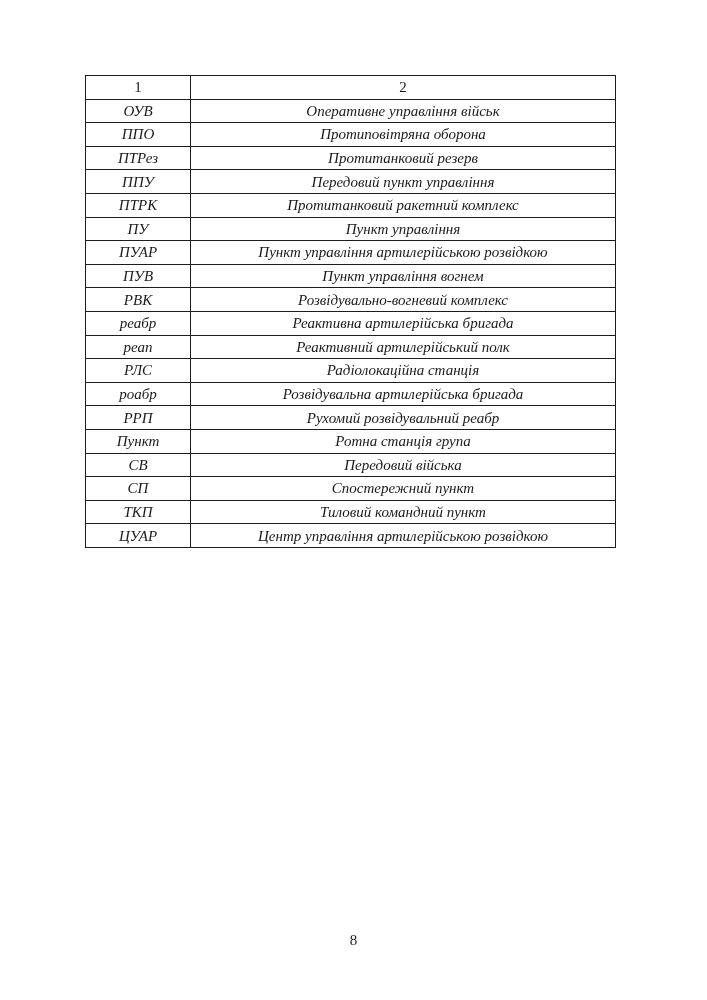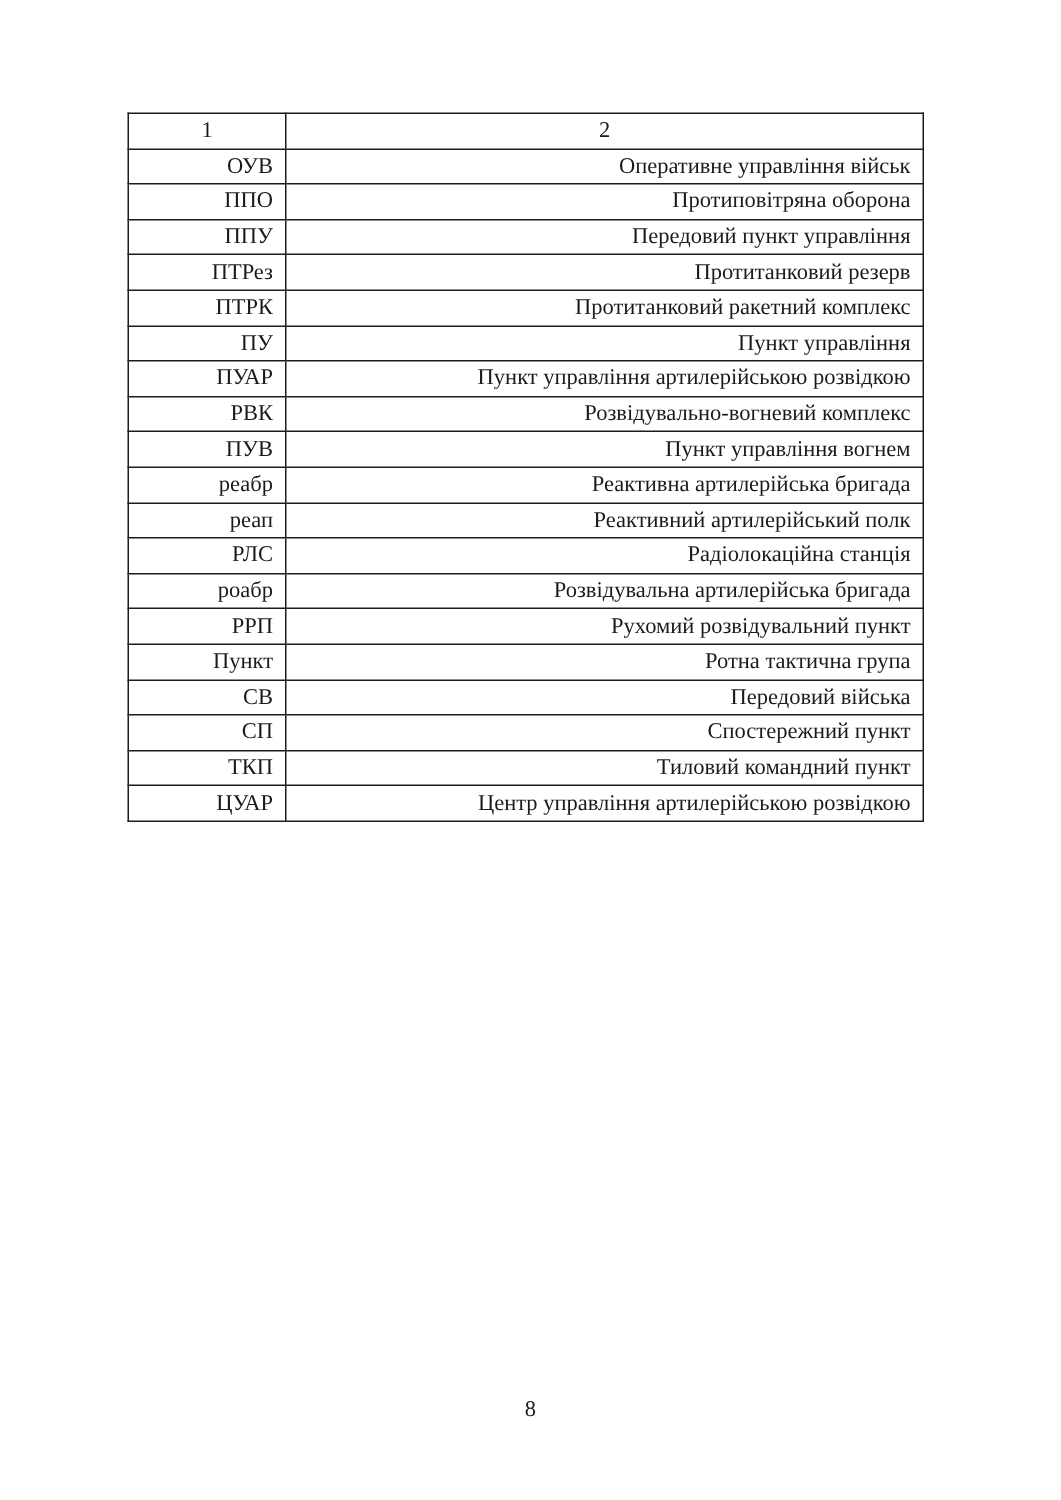--- a/index.html
+++ b/index.html
@@ -34,21 +34,22 @@
     line-height: 1.2;
     vertical-align: middle;
     overflow: hidden;
     white-space: nowrap;
   }
   .abbr-table th {
     font-weight: normal;
     text-align: center;
   }
   .abbr-table td {
-    text-align: right;
+    text-align: center;
+    font-style: italic;
   }
   .page-number {
     position: absolute;
     top: 932px;
     left: 0;
     width: 707px;
     text-align: center;
     font-size: 15px;
     color: #1f1f1f;
   }
@@ -72,70 +73,70 @@
     <tbody id="abbr-body">
         <tr>
           <td>ОУВ</td>
           <td>Оперативне управління військ</td>
         </tr>
         <tr>
           <td>ППО</td>
           <td>Протиповітряна оборона</td>
         </tr>
         <tr>
+          <td>ПТРез</td>
+          <td>Протитанковий резерв</td>
+        </tr>
+        <tr>
           <td>ППУ</td>
           <td>Передовий пункт управління</td>
-        </tr>
-        <tr>
-          <td>ПТРез</td>
-          <td>Протитанковий резерв</td>
         </tr>
         <tr>
           <td>ПТРК</td>
           <td>Протитанковий ракетний комплекс</td>
         </tr>
         <tr>
           <td>ПУ</td>
           <td>Пункт управління</td>
         </tr>
         <tr>
           <td>ПУАР</td>
           <td>Пункт управління артилерійською розвідкою</td>
         </tr>
         <tr>
+          <td>ПУВ</td>
+          <td>Пункт управління вогнем</td>
+        </tr>
+        <tr>
           <td>РВК</td>
           <td>Розвідувально-вогневий комплекс</td>
-        </tr>
-        <tr>
-          <td>ПУВ</td>
-          <td>Пункт управління вогнем</td>
         </tr>
         <tr>
           <td>реабр</td>
           <td>Реактивна артилерійська бригада</td>
         </tr>
         <tr>
           <td>реап</td>
           <td>Реактивний артилерійський полк</td>
         </tr>
         <tr>
           <td>РЛС</td>
           <td>Радіолокаційна станція</td>
         </tr>
         <tr>
           <td>роабр</td>
           <td>Розвідувальна артилерійська бригада</td>
         </tr>
         <tr>
           <td>РРП</td>
-          <td>Рухомий розвідувальний пункт</td>
+          <td>Рухомий розвідувальний реабр</td>
         </tr>
         <tr>
           <td>Пункт</td>
-          <td>Ротна тактична група</td>
+          <td>Ротна станція група</td>
         </tr>
         <tr>
           <td>СВ</td>
           <td>Передовий війська</td>
         </tr>
         <tr>
           <td>СП</td>
           <td>Спостережний пункт</td>
         </tr>
         <tr>

